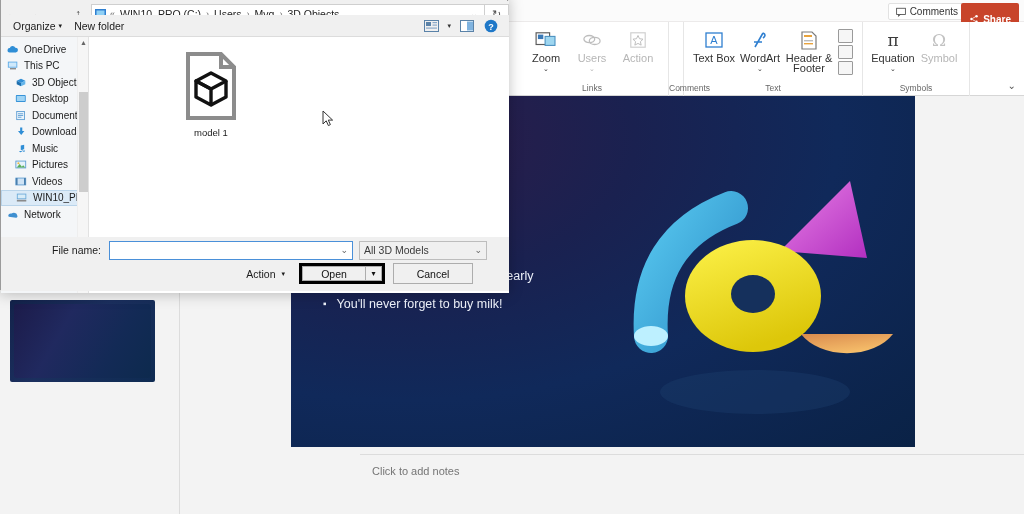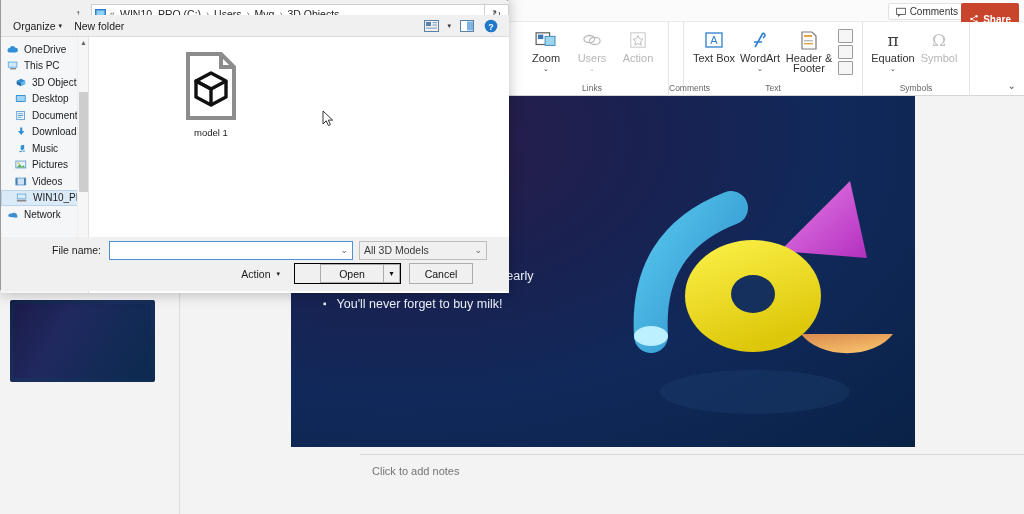--- a/index.html
+++ b/index.html
@@ -165,26 +165,26 @@
   .dlg-bottom { position: absolute; left: 0; top: 242px; width: 508px; height: 54px; background: #f0f0f0; }
   .fn-row { position: absolute; left: 0; top: 2px; width: 508px; height: 22px; display: flex; align-items: center; }
   .fn-label { width: 108px; text-align: right; padding-right: 8px; font-size: 10.5px; color: #1b1b1b; }
   .fn-input { width: 244px; height: 19px; background: #fff; border: 1px solid #4a90d9; display: flex; align-items: center; padding-left: 3px; }
   .fn-caret { margin-left: auto; font-size: 9px; color: #666; padding-right: 4px; }
   .fn-text { font-size: 10.5px; color: #111; }
   .fn-type { width: 128px; height: 19px; margin-left: 6px; background: #f0f0f0; border: 1px solid #bdbdbd;
     display: flex; align-items: center; padding: 0 4px; font-size: 10.5px; color: #3a3a3a; }
   .btn-row { position: absolute; right: 36px; top: 26px; display: flex; align-items: center; gap: 8px; }
   .tools-btn { font-size: 10.5px; color: #1b1b1b; padding: 2px 6px; display:flex; align-items:center; gap:6px; cursor:pointer; }
-  .open-wrap { display: flex; height: 21px; border: 1px solid #000000; padding-left: 25px; }
+  .open-wrap { display: flex; height: 21px; border: 3px solid #000000; }
   .open-btn { width: 64px; background: #f0f0f0; border: 1px solid #adadad; display:flex; align-items:center; justify-content:center;
     font-size: 10.5px; color: #111; cursor: pointer; }
   .open-split { width: 16px; background: #f0f0f0; border: 1px solid #adadad; border-left: none;
     display:flex; align-items:center; justify-content:center; font-size: 8px; color:#111; cursor:pointer; }
-  .cancel-btn { width: 64px; height: 21px; background: #f0f0f0; border: 1px solid #adadad;
+  .cancel-btn { width: 80px; height: 21px; background: #f0f0f0; border: 1px solid #adadad;
     display:flex; align-items:center; justify-content:center; font-size: 10.5px; color: #111; cursor: pointer; }
 
   .cursor { position: absolute; left: 322px; top: 110px; width: 12px; height: 18px; pointer-events: none; }
 </style>
 </head>
 <body>
 
 <div id="root">
 
   <div id="ppt">

